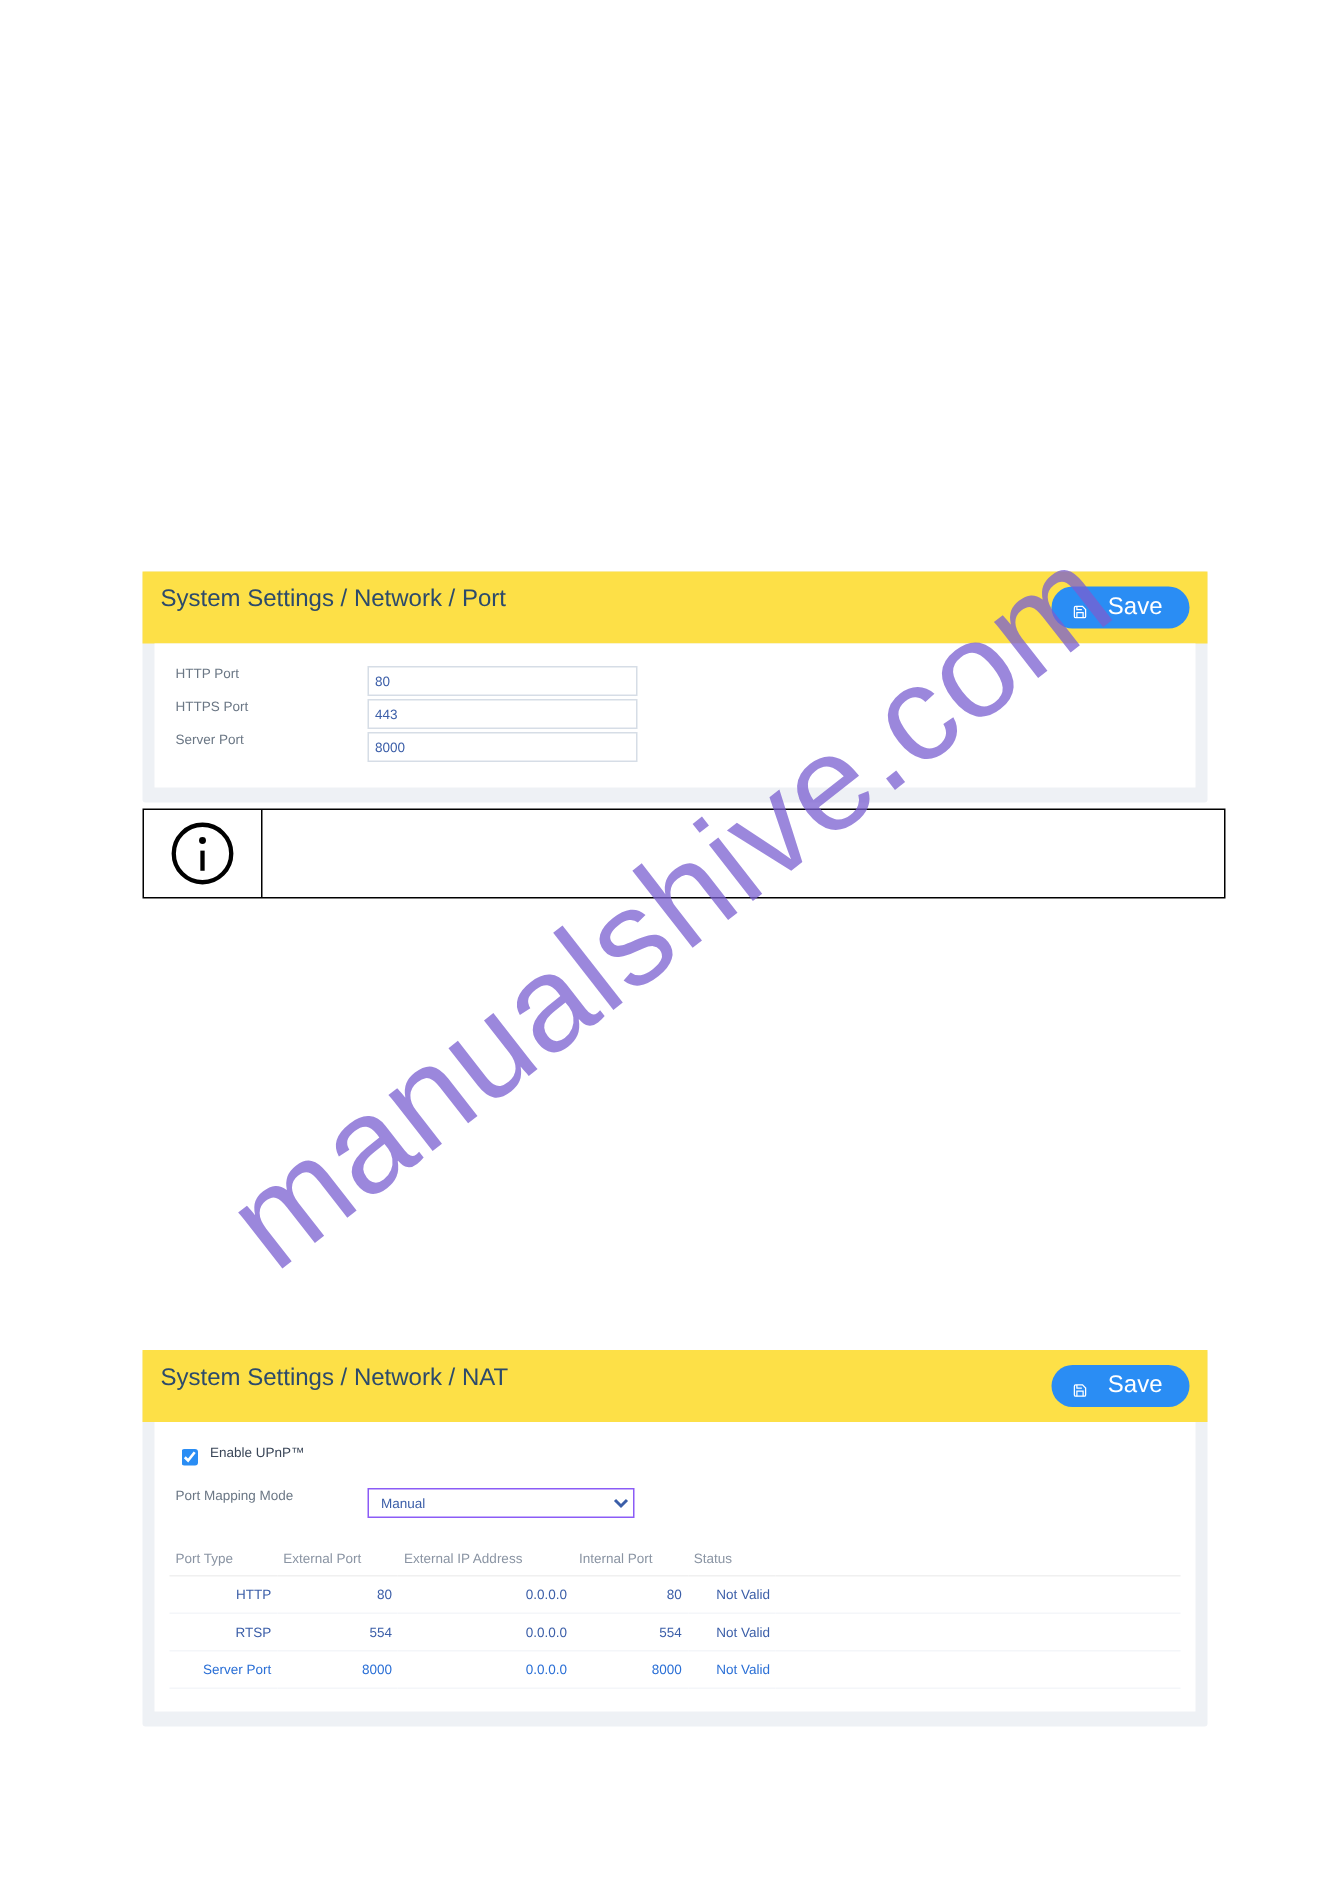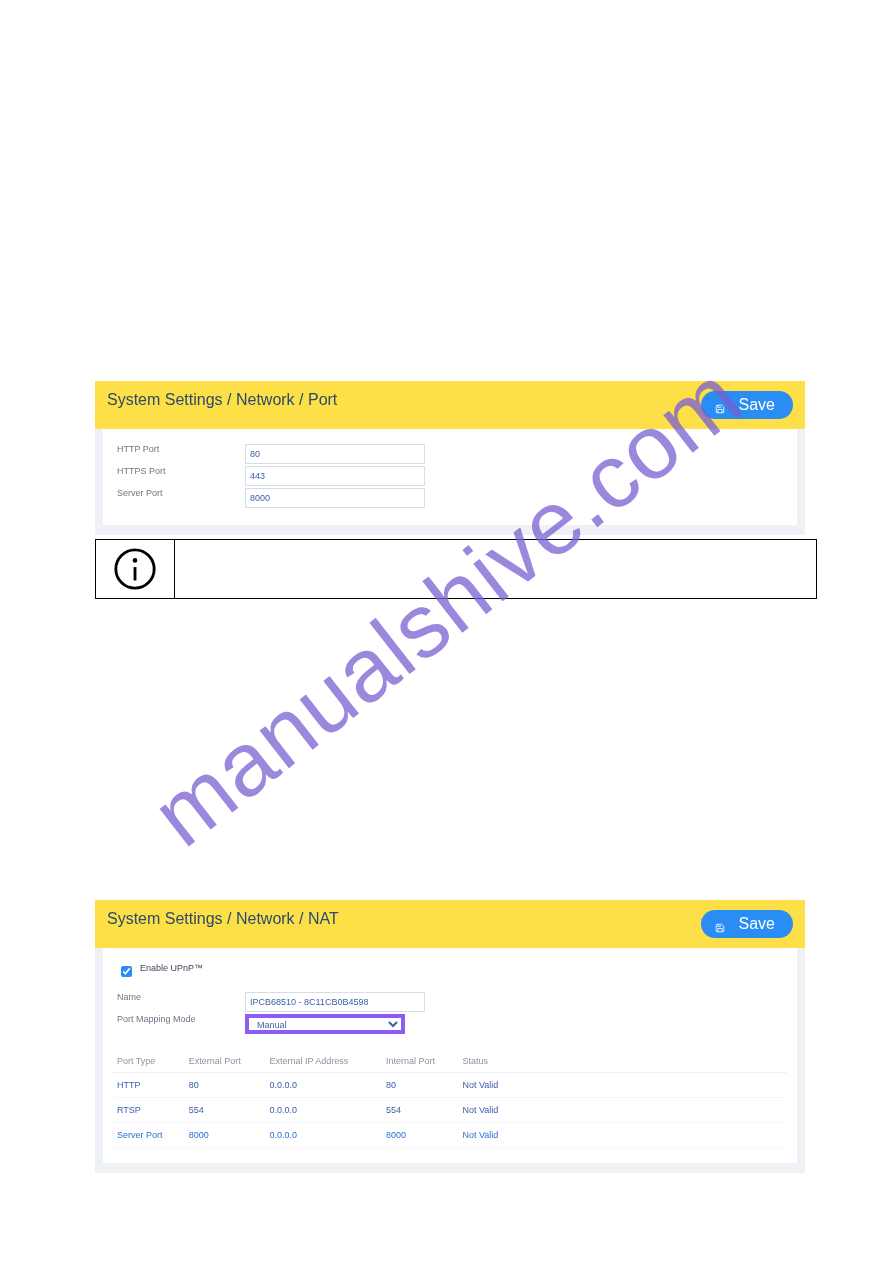--- a/index.html
+++ b/index.html
@@ -10,27 +10,27 @@
   .ss2{top:900px}
   .panel-header{display:flex;align-items:flex-start;padding:10px 12px;background:#fde047}
   .breadcrumb{font-size:16px;color:#2c4a6b;font-weight:400}
   .spacer{flex:1}
   .save-btn{background:#2a8df4;color:#fff;border:none;border-radius:14px;padding:5px 18px 5px 14px;font-size:16px;cursor:pointer;display:flex;align-items:center;gap:14px}
   .save-btn .ic{display:inline-block;width:10px;height:10px}
   .panel-body{background:#fff;margin:0 8px 10px 8px;padding:15px 10px 15px 10px}
   .frow{display:flex;height:22px;margin-bottom:0}
   .flabel{width:128px;font-size:9px;color:#6b7785;padding-left:4px}
   .finput{width:170px;height:16px;border:1px solid #d6dde6;font-size:9px;padding:1px 4px;color:#3b5ea8}
-  .fselect{width:160px;height:20px;border:4px solid #8b5cf6;font-size:9px;padding:1px 4px;color:#3b5ea8;background:#fff}
+  .fselect{width:178px;height:20px;border:1px solid #8b5cf6;font-size:9px;padding:1px 4px;color:#3b5ea8;background:#fff}
   .chk-row{display:flex;align-items:flex-start;gap:5px;margin-bottom:12px;padding-left:4px}
   .chk{width:11px;height:11px;accent-color:#2a8df4}
   .chk-label{font-size:9px;color:#3a4658}
   .tbl{width:100%;border-collapse:collapse;font-size:9px;color:#637085;margin-top:14px}
   .tbl th{text-align:left;font-weight:400;color:#8a94a3;padding:6px 4px;border-bottom:1px solid #f0f0f0}
-  .tbl td{text-align:left;padding:7px 4px;color:#3b5ea8;border-bottom:1px solid #f4f6f9}
+  .tbl td{text-align:right;padding:7px 4px;color:#3b5ea8;border-bottom:1px solid #f4f6f9}
   .tbl tr.sel td{color:#2a6fd6}
   .tbl td.lbl{color:#3b5ea8}
   .note-box{position:absolute;left:95px;top:539px;width:720px;height:58px;border:1px solid #000;display:flex;z-index:2;background:#fff}
   .note-icon{width:78px;display:flex;align-items:center;justify-content:center;border-right:1px solid #000}
   .note-icon svg{width:46px;height:46px}
   .note-text{flex:1}
 </style>
 </head>
 <body>
 
@@ -93,24 +93,20 @@
         </span>
         <span>Save</span>
       </button>
     </div>
     <div class="panel-body">
       <div class="chk-row">
         <input type="checkbox" class="chk" checked="" style="">
         <span class="chk-label">Enable UPnP™</span>
       </div>
       <div class="frow">
-        <div class="flabel">Name</div>
-        <input class="finput" value="IPCB68510 - 8C11CB0B4598" style="">
-      </div>
-      <div class="frow">
         <div class="flabel">Port Mapping Mode</div>
         <select class="fselect">
           <option>Manual</option>
         </select>
       </div>
       <table class="tbl">
         <thead>
           <tr>
             <th>Port Type</th>
             <th>External Port</th>

